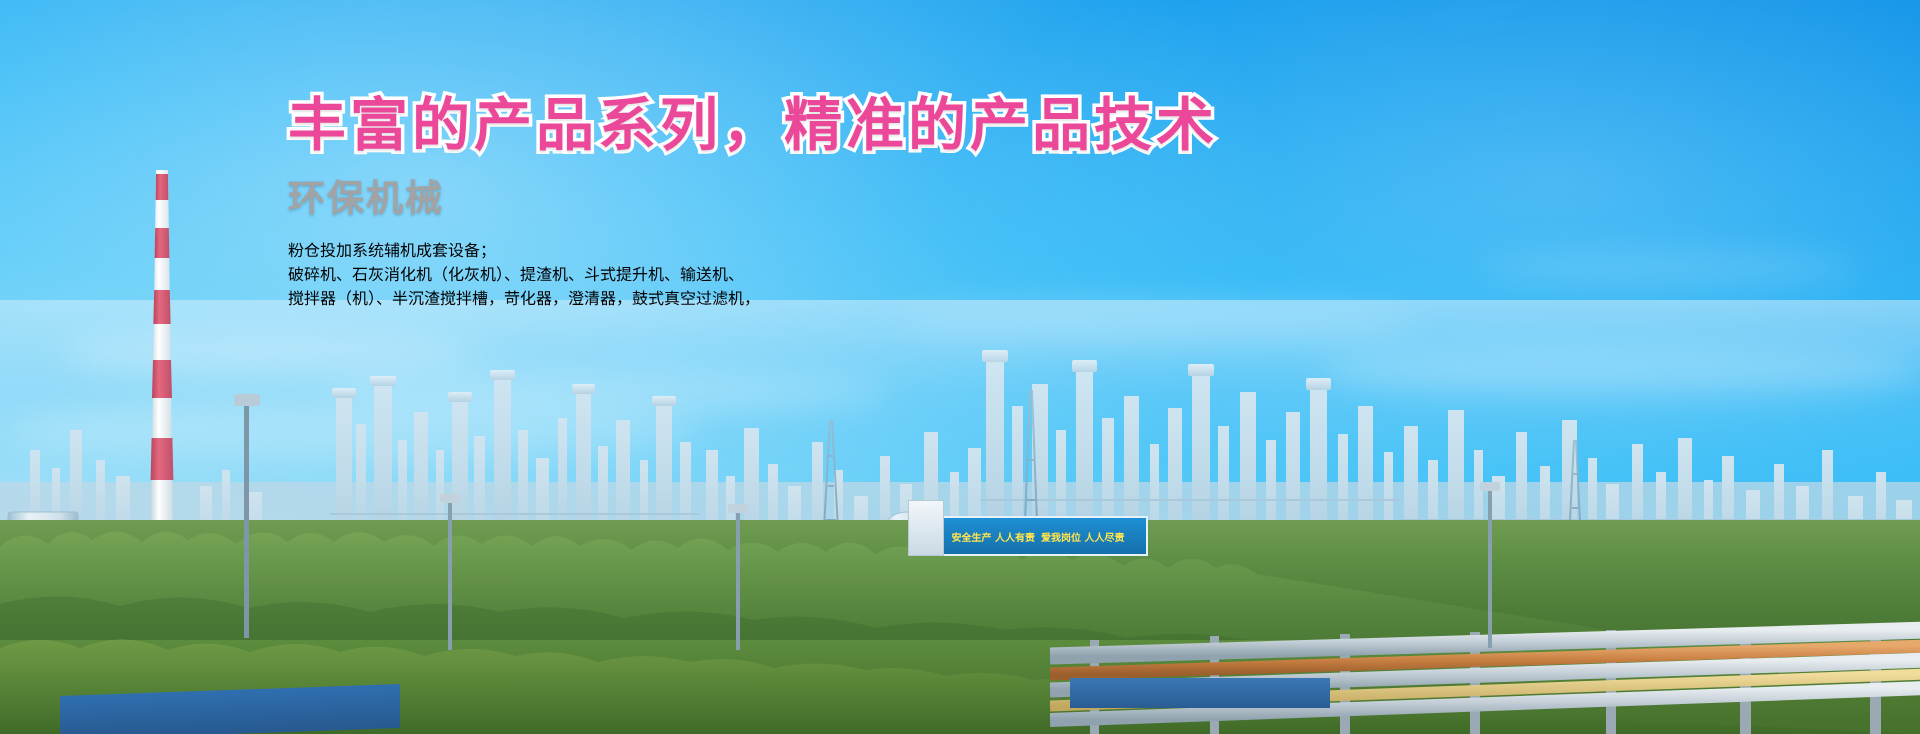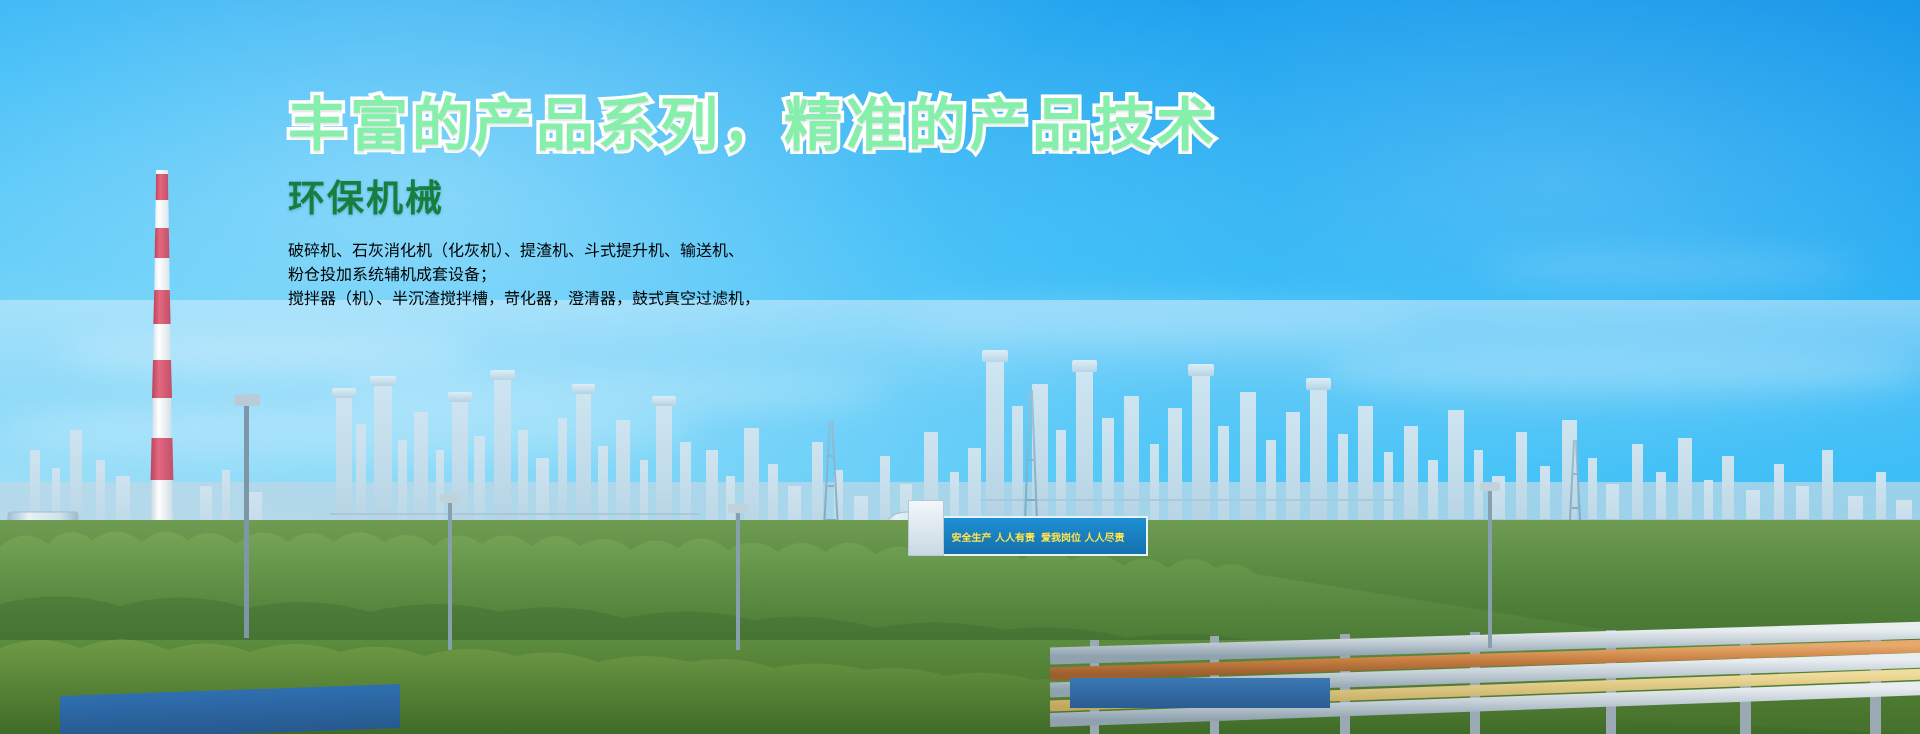--- a/index.html
+++ b/index.html
@@ -37,27 +37,27 @@
       background:linear-gradient(180deg,#5c8c3e 0%,#517f35 40%,#46702c 100%);}
 
   
   .piperack{position:absolute;left:1050px;top:600px;width:880px;height:134px;}
 
   
   .copy{position:absolute;left:288px;top:96px;width:940px;}
 
   .headline{
      font-size:58px;line-height:1.0;font-weight:900;letter-spacing:4px;
-     color:#86efac;white-space:nowrap;margin:0 0 26px 0;
+     color:#ec4899;white-space:nowrap;margin:0 0 26px 0;
      font-family:"DejaVu Sans","Liberation Sans",sans-serif;
      -webkit-text-stroke:7px #ffffff;paint-order:stroke fill;
      text-shadow:0 2px 2px rgba(0,0,0,.10);
   }
   .subhead{
-     font-size:37px;line-height:1;font-weight:700;color:#15803d;margin:0 0 20px 0;
+     font-size:37px;line-height:1;font-weight:700;color:#a3a3a3;margin:0 0 20px 0;
      letter-spacing:2px;text-shadow:0 1px 3px rgba(20,80,130,.35);
   }
   .desc{margin:0;color:#ffffff;font-size:20px;line-height:1.36;letter-spacing:.5px;
         text-shadow:0 1px 3px rgba(20,80,130,.42);}
 </style>
 </head>
 <body>
 
 <div class="banner">
 
@@ -364,19 +364,19 @@
   <svg style="position:absolute;left:1478px;top:478px;width:26px;height:170px;" viewBox="0 0 26 170">
     <rect x="10" y="12" width="4" height="158" fill="#86a0b0"></rect>
     <rect x="2" y="4" width="20" height="9" rx="2" fill="#c2d2dc"></rect>
   </svg>
 
   <div class="copy">
     <h1 class="headline">丰富的产品系列，精准的产品技术</h1>
     <h2 class="subhead">环保机械</h2>
     <p class="desc">
       </p>
+      <div>粉仓投加系统辅机成套设备；</div>
       <div>破碎机、石灰消化机（化灰机）、提渣机、斗式提升机、输送机、</div>
-      <div>粉仓投加系统辅机成套设备；</div>
       <div>搅拌器（机）、半沉渣搅拌槽，苛化器，澄清器，鼓式真空过滤机，</div>
     <p></p>
   </div>
 
 </div>
 
 </body></html>

